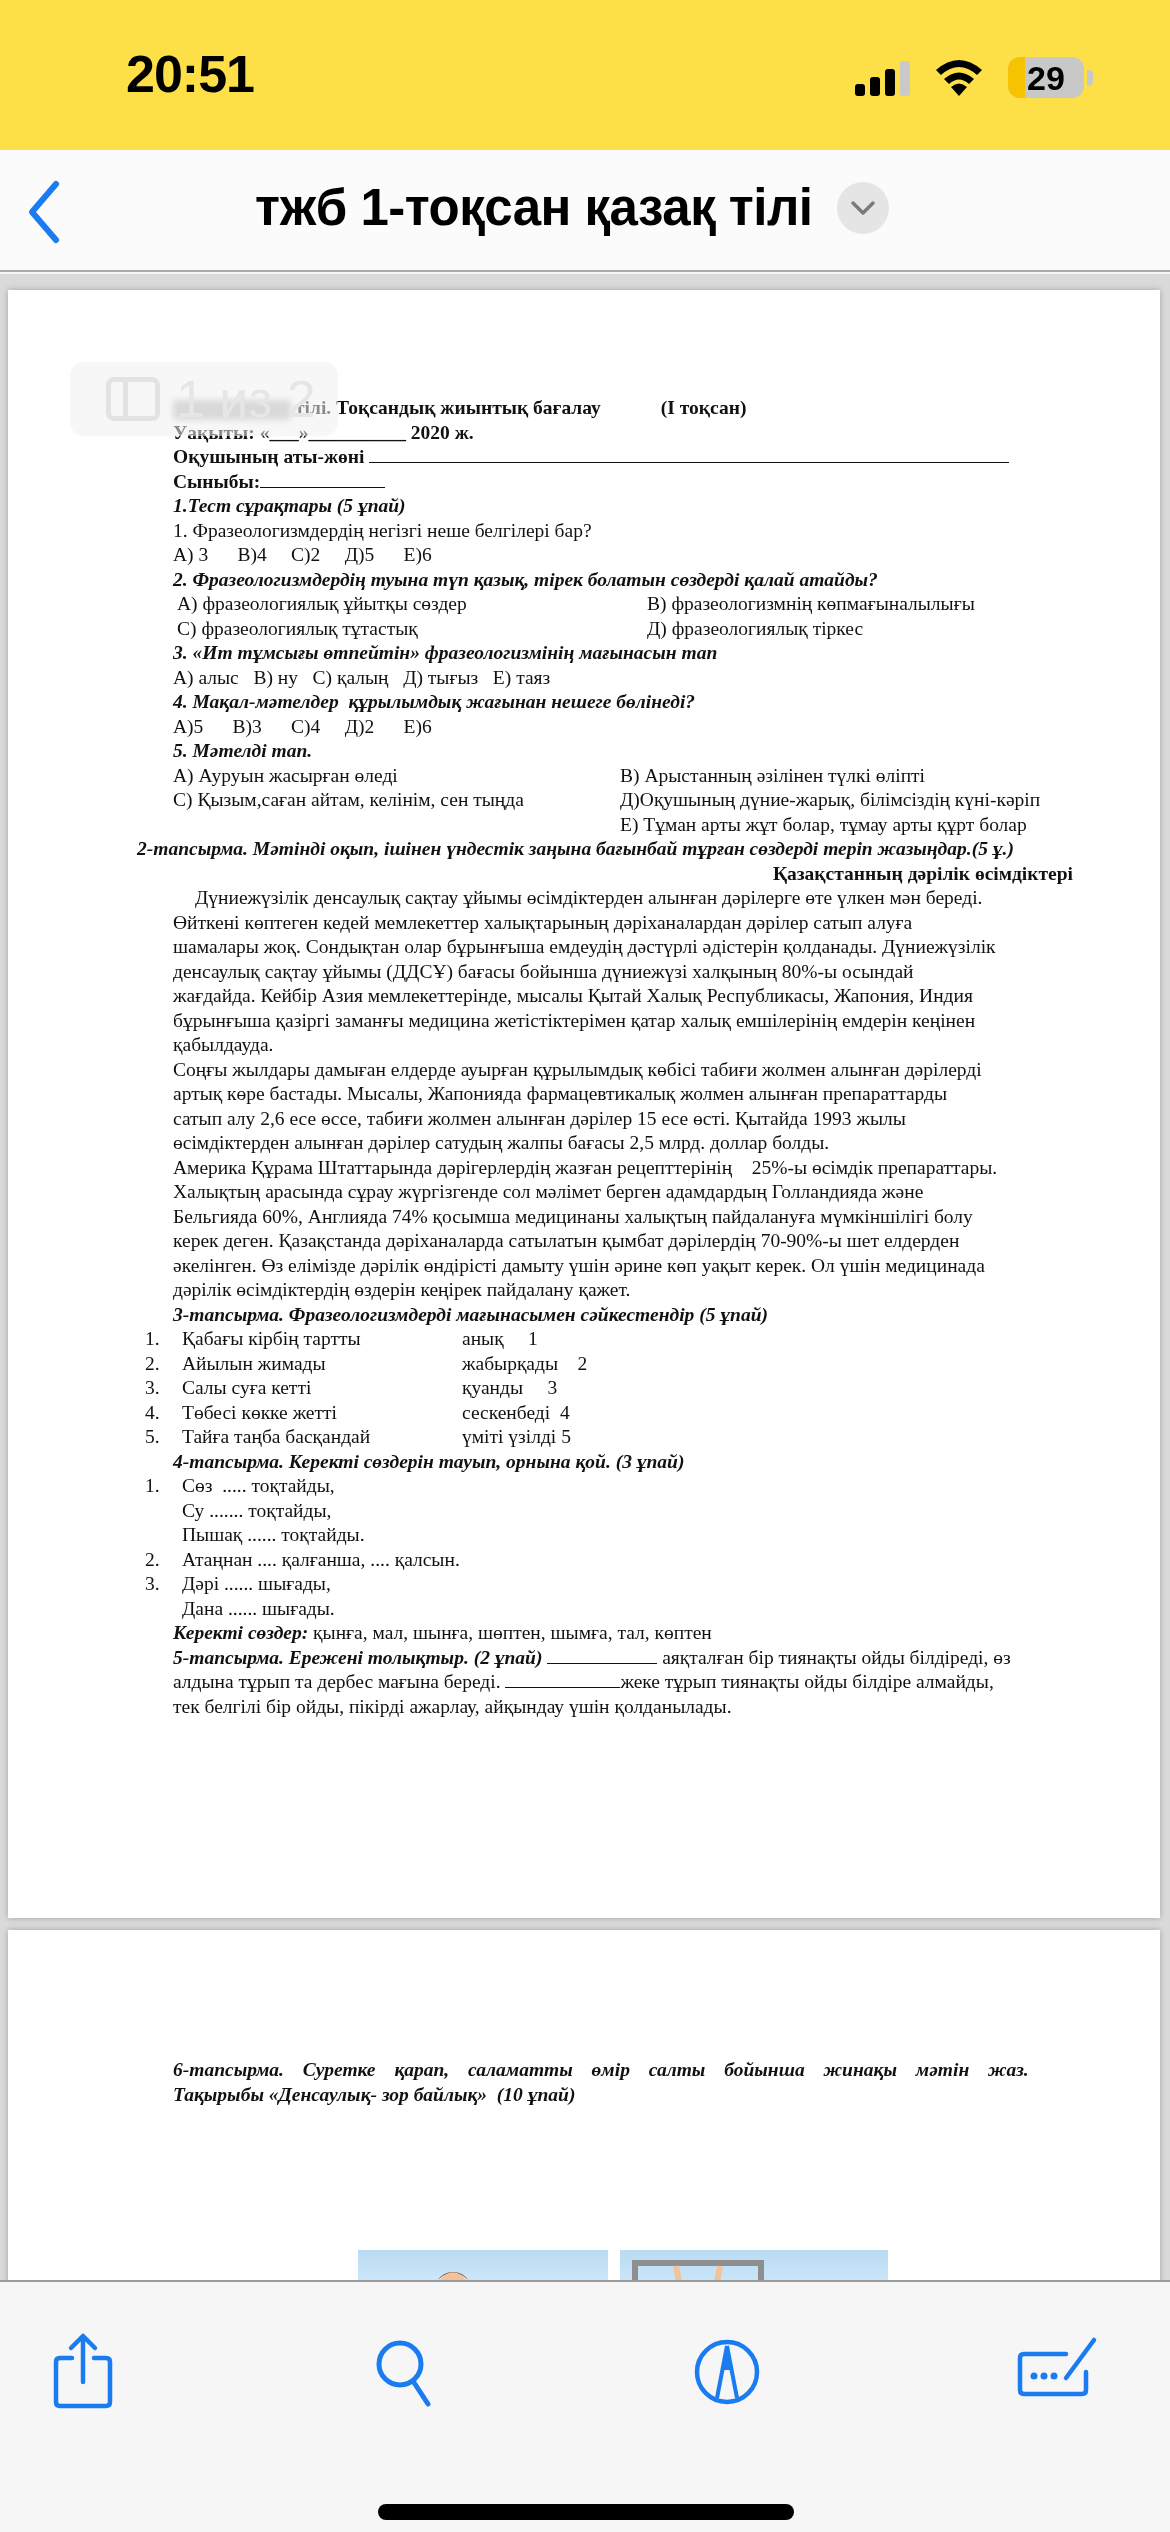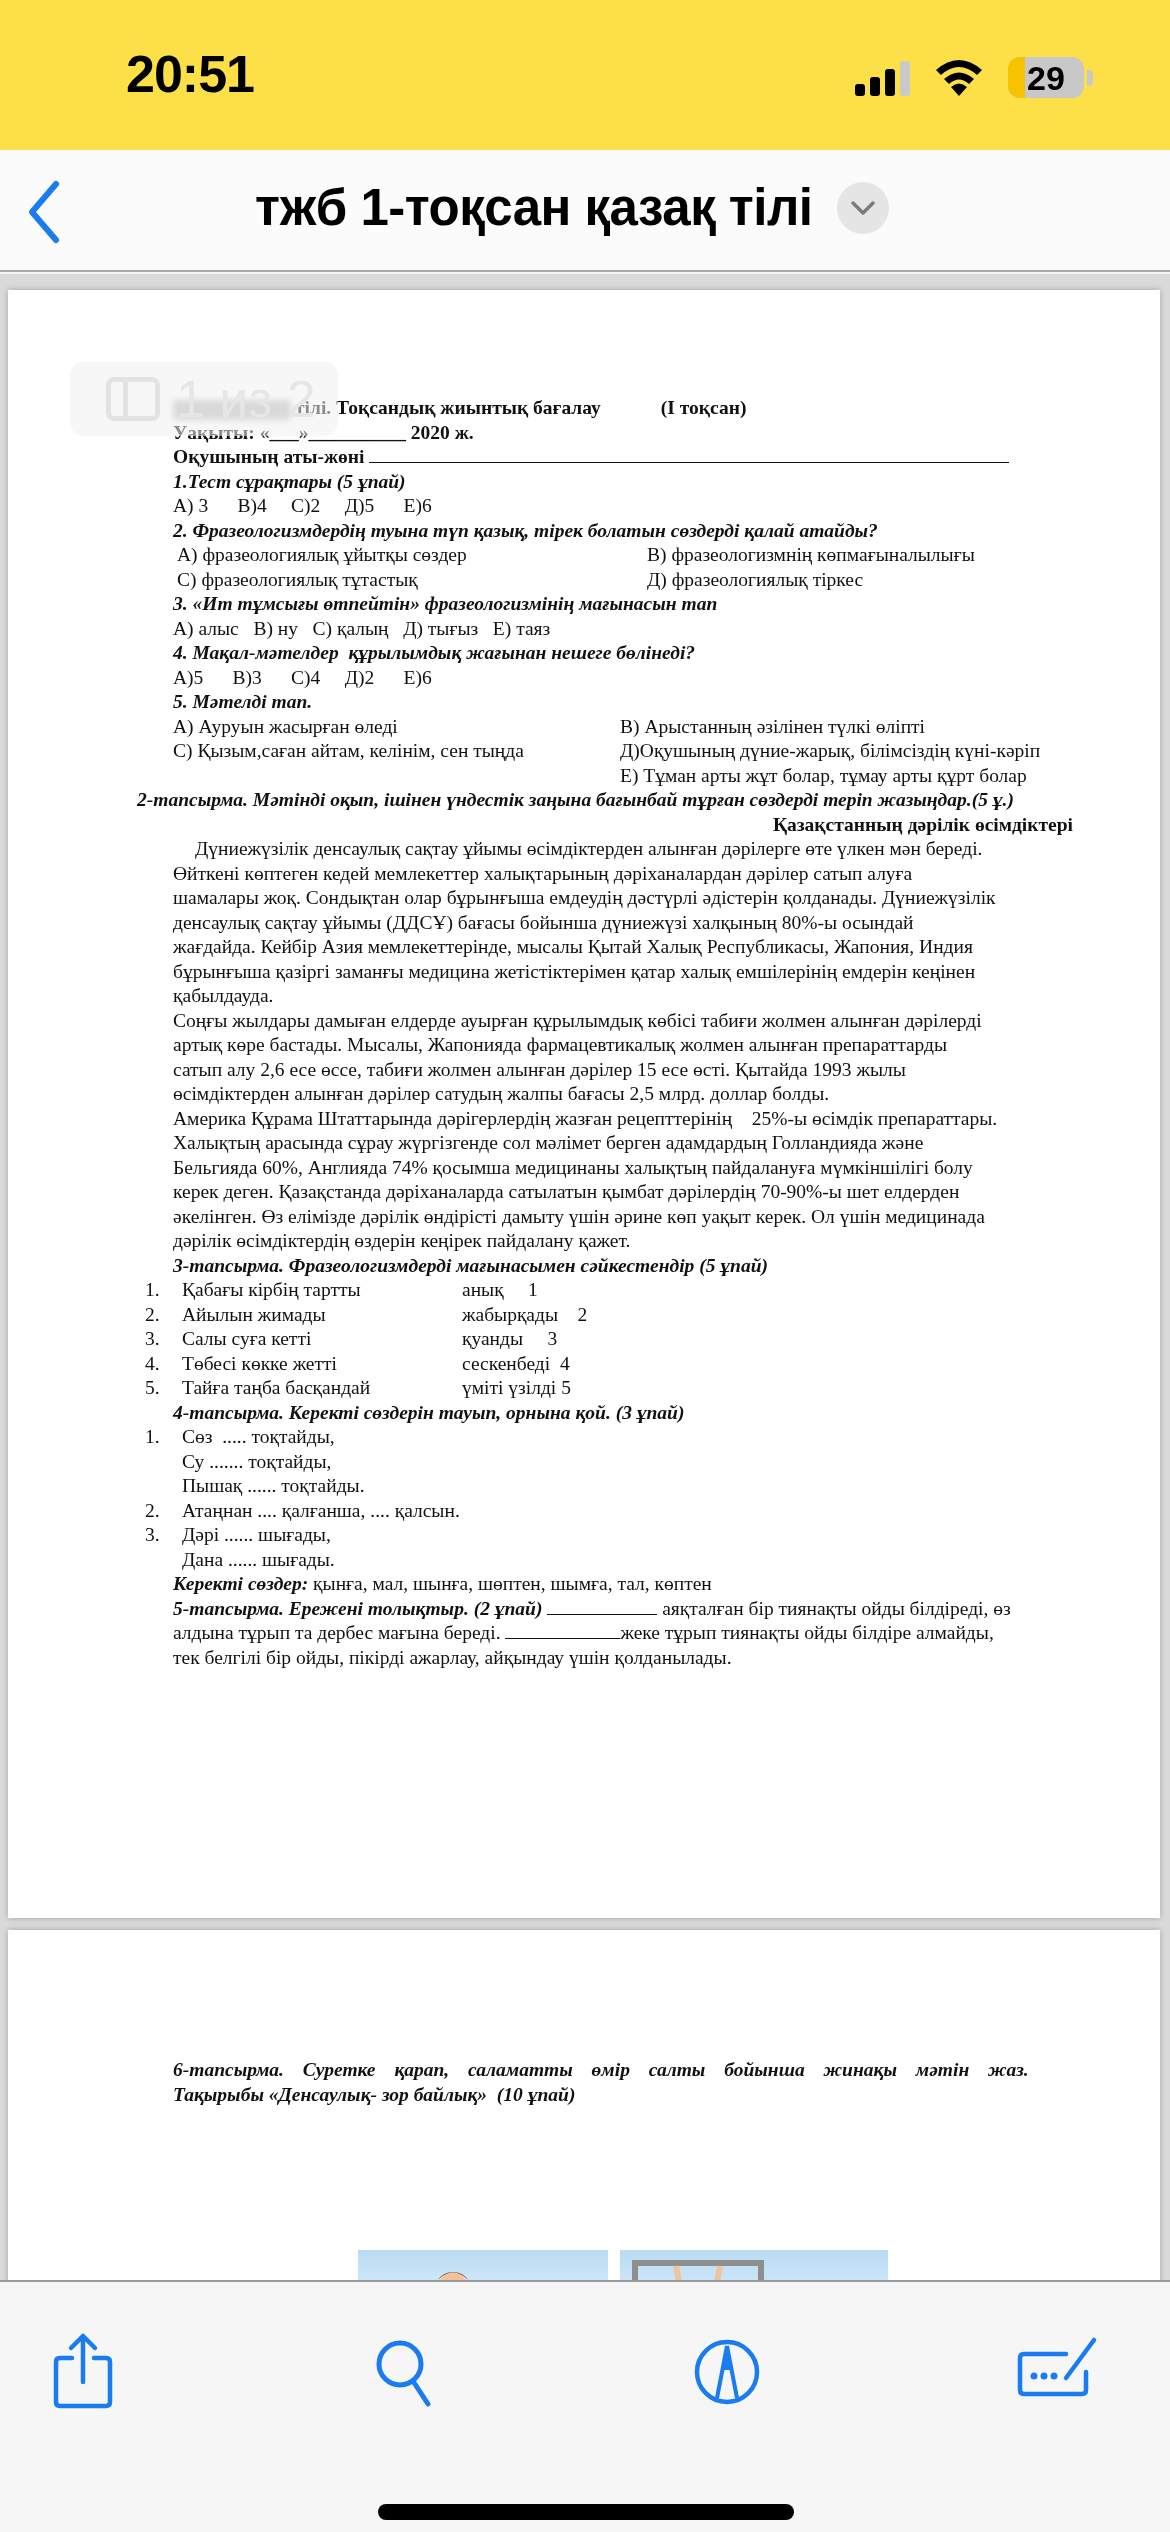--- a/index.html
+++ b/index.html
@@ -101,22 +101,26 @@
   <div class="page page1">
     <div class="doc" style="left:165px; top:106px; width:940px;">
 
       <div class="line b">
         <span class="blurred"></span><span>тілі. Тоқсандық жиынтық бағалау</span><span style="display:inline-block;width:60px"></span><span>(I тоқсан)</span>
       </div>
       <div class="line b">Уақыты: «___»__________ 2020 ж.</div>
       <div class="line b">
         <span>Оқушының аты-жөні</span> <span class="underline" style="width:640px"></span>
       </div>
+      <div class="line b">
+        <span>Сыныбы:</span><span class="underline" style="width:125px"></span>
+      </div>
 
       <div class="line bi">1.Тест сұрақтары (5 ұпай)</div>
+      <div class="line">1.  Фразеологизмдердің негізгі неше белгілері бар?</div>
       <div class="line" style="white-space:pre">А) 3      В)4     С)2     Д)5      Е)6</div>
 
       <div class="line bi">2.  Фразеологизмдердің туына түп қазық, тірек болатын сөздерді қалай атайды?</div>
       <div class="row2" style="padding-left:4px">
         <div class="c1 line">А) фразеологиялық ұйытқы сөздер</div>
         <div class="line">В) фразеологизмнің көпмағыналылығы</div>
       </div>
       <div class="row2" style="padding-left:4px">
         <div class="c1 line">С) фразеологиялық тұтастық</div>
         <div class="line">Д) фразеологиялық тіркес</div>

